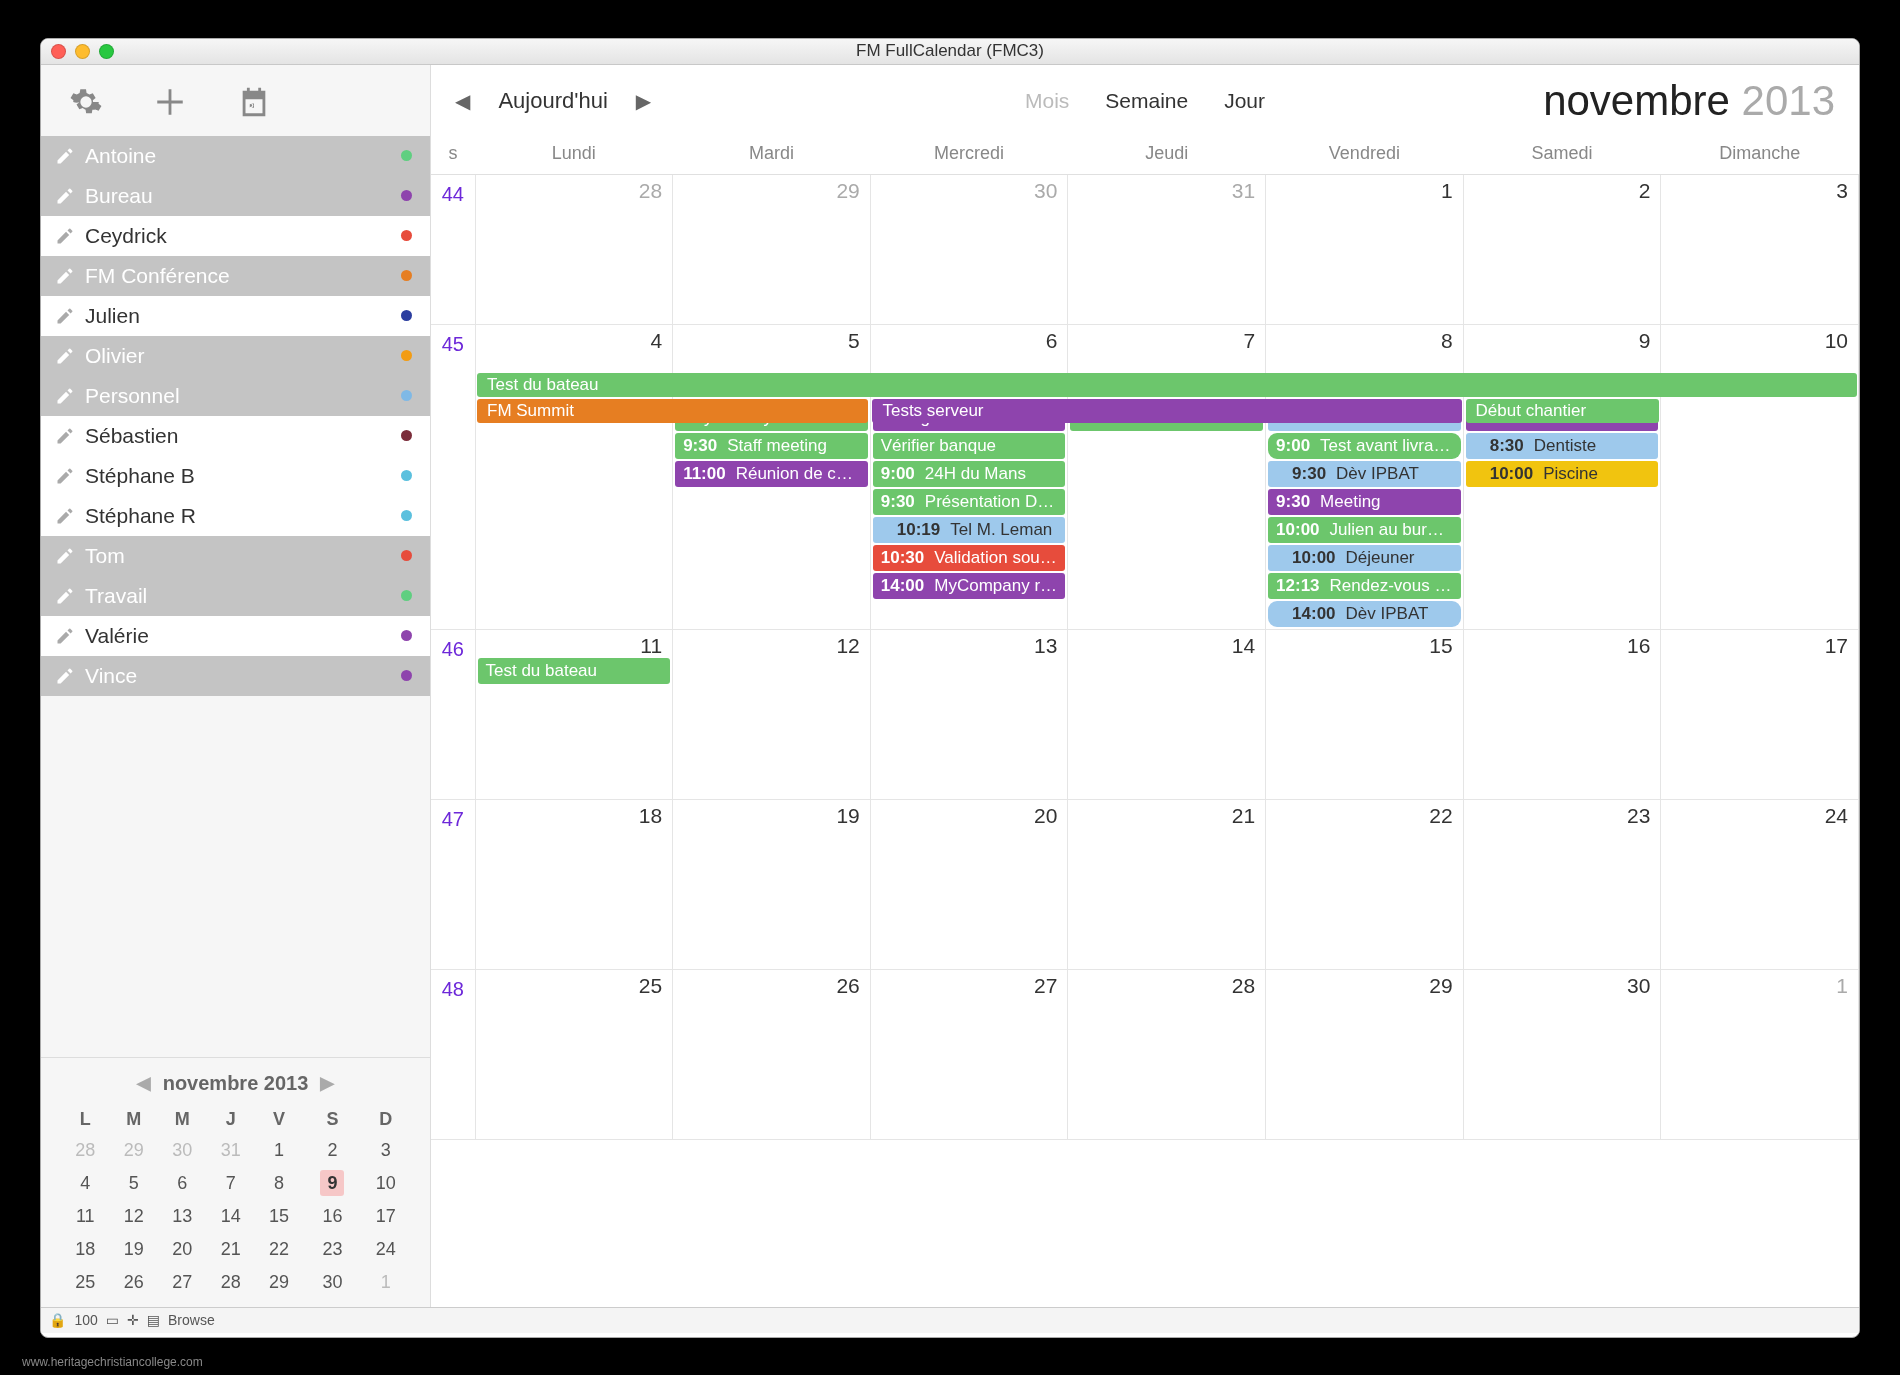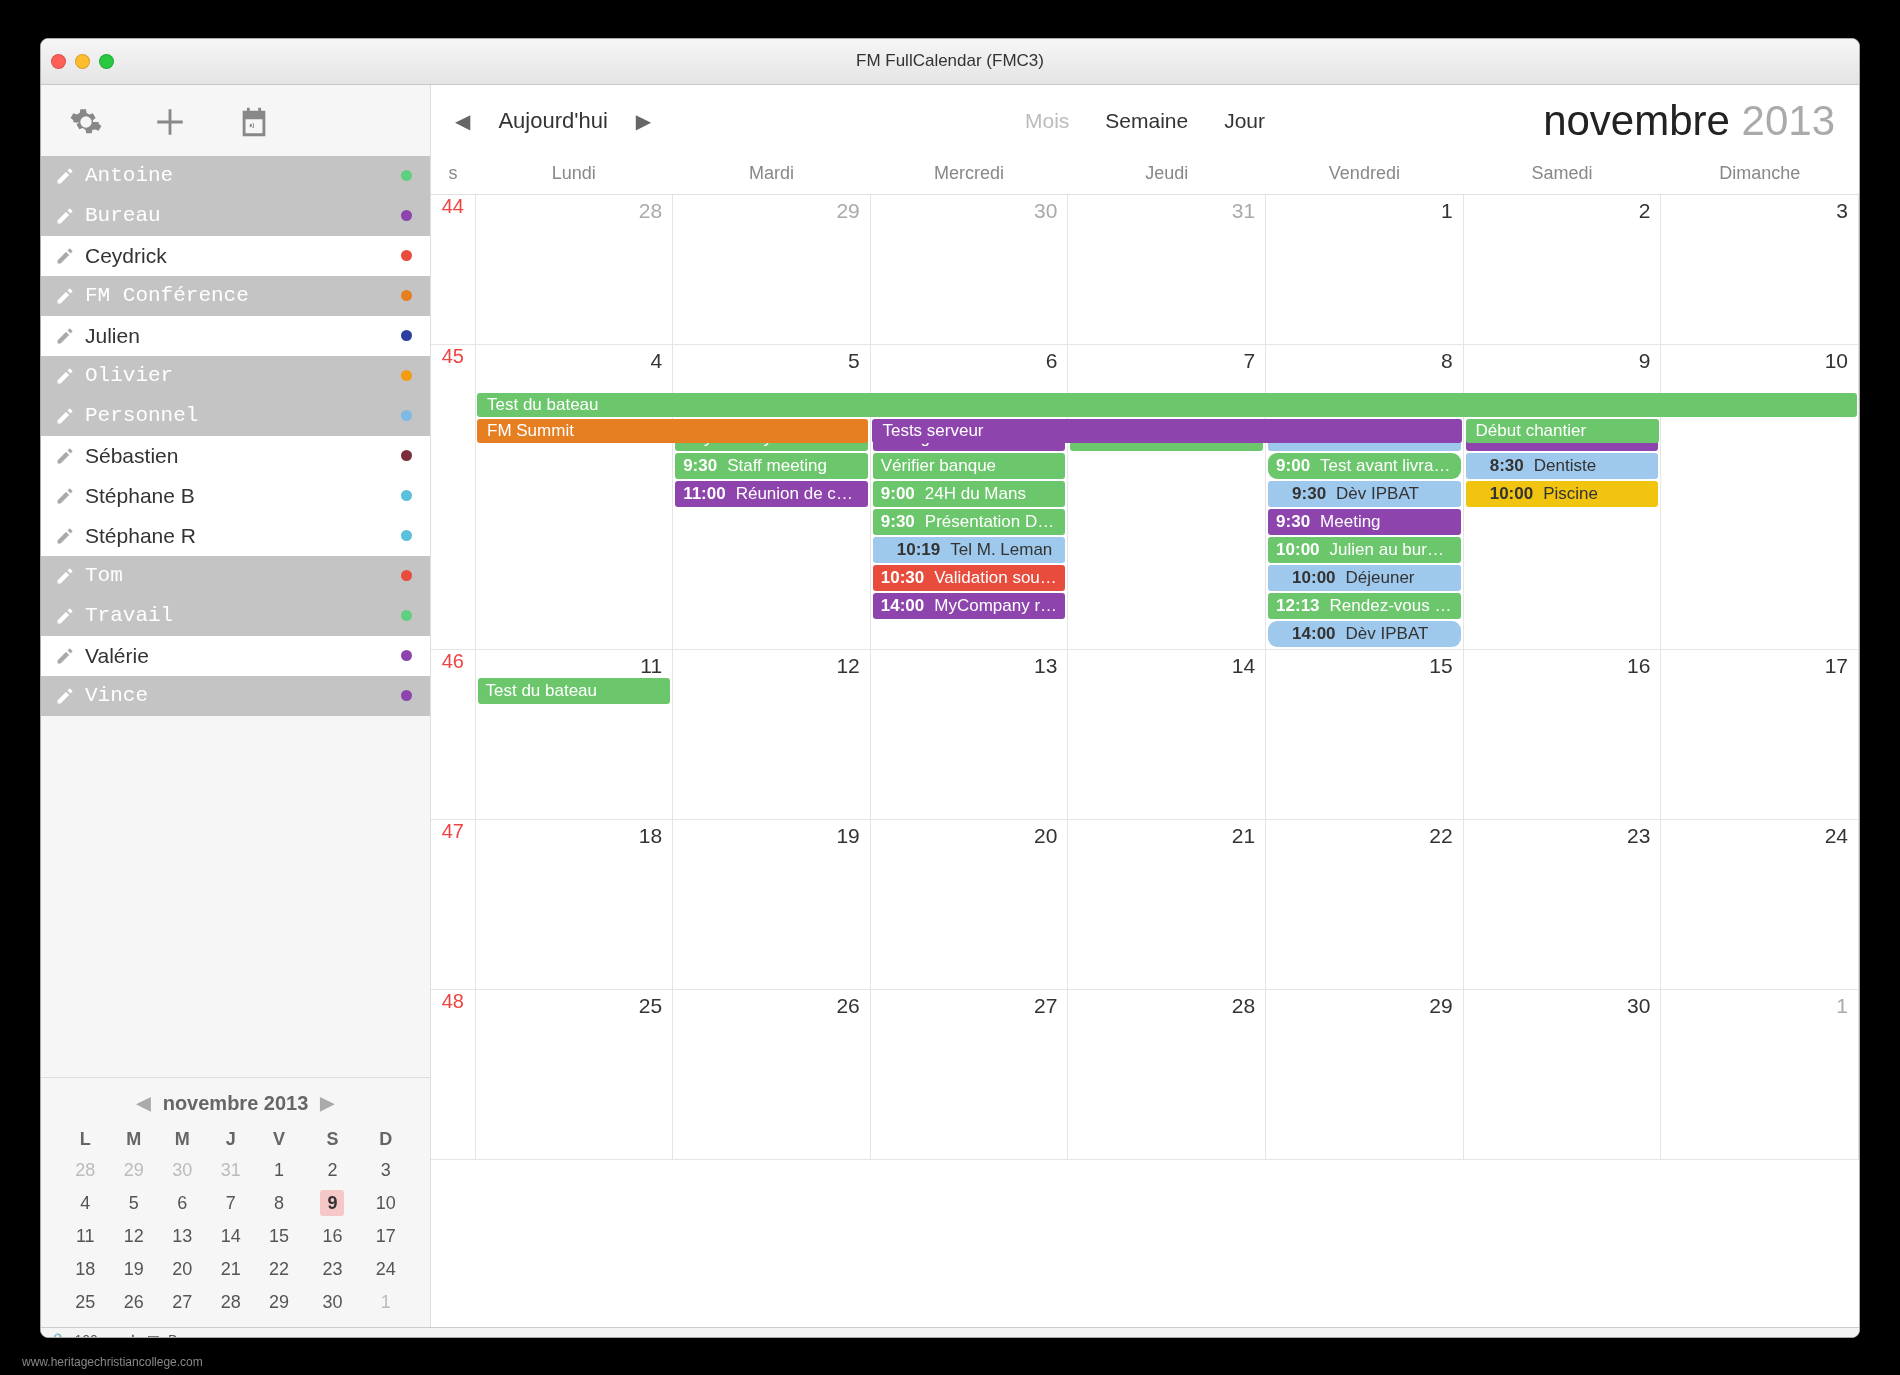--- a/index.html
+++ b/index.html
@@ -16,21 +16,21 @@
 .frame {
   width: 1820px;
   height: 1300px;
   background: #fff;
   border: 1px solid #aaa;
   border-radius: 8px;
   overflow: hidden;
   position: relative;
 }
 .titlebar {
-  height: 46px;
+  height: 26px;
   background: linear-gradient(#f6f6f6,#e4e4e4);
   border-bottom: 1px solid #c8c8c8;
   display: flex;
   align-items: center;
   padding: 0 10px;
   position: relative;
 }
 .traffic { display: flex; gap: 9px; }
 .dot { width: 15px; height: 15px; border-radius: 50%; border: 1px solid rgba(0,0,0,.15); }
 .dot.red { background: #ff5f57; }
@@ -58,21 +58,21 @@
 
 .cal-list { flex: 1; overflow: auto; }
 .cal-item {
   display: flex;
   align-items: center;
   height: 40px;
   padding: 0 18px 0 14px;
   font-size: 21px;
   gap: 10px;
 }
-.cal-item.inactive { background: #c4c4c4; color: #fff; font-family: Liberation Mono, monospace; }
+.cal-item.inactive { background: #c4c4c4; color: #fff; }
 .cal-item.active { background: #fff; color: #333; }
 .cal-item .pencil { width: 20px; height: 20px; flex: 0 0 20px; }
 .cal-item .name { flex: 1; }
 .cal-item .swatch { width: 11px; height: 11px; border-radius: 50%; }
 
 .mini {
   padding: 14px 20px 8px;
   border-top: 1px solid #ddd;
 }
 .mini-head { display: flex; align-items: center; justify-content: center; gap: 12px; color: #666; font-weight: 600; margin-bottom: 10px; }
@@ -109,21 +109,21 @@
 .view-switch span { color: #333; cursor: pointer; }
 .view-switch span.dim { color: #bbb; }
 .title-date { margin-left: auto; font-size: 42px; font-weight: 300; color: #222; }
 .title-date .yr { color: #aaa; font-weight: 300; }
 
 .grid { flex: 1; overflow: auto; position: relative; }
 .grid table { width: 100%; border-collapse: collapse; table-layout: fixed; }
 .grid th { font-weight: 400; color: #888; font-size: 18px; padding: 6px 0 10px; border-bottom: 1px solid #e0e0e0; }
 .grid th.wk { width: 44px; }
 .grid td { border: 1px solid #e5e5e5; vertical-align: top; height: 170px; position: relative; }
-.grid td.wk { width: 44px; text-align: center; color: #ef4444; font-size: 20px; padding-top: 0; border-left: none; }
+.grid td.wk { width: 44px; text-align: center; color: #6d28d9; font-size: 20px; padding-top: 8px; border-left: none; }
 .daynum { position: absolute; top: 4px; right: 10px; color: #aaa; font-size: 21px; }
 .daynum.cur { color: #333; }
 
 .events { position: relative; margin-top: 28px; }
 .ev {
   font-size: 17px;
   color: #fff;
   padding: 2px 8px;
   margin: 0 2px 2px;
   border-radius: 3px;

